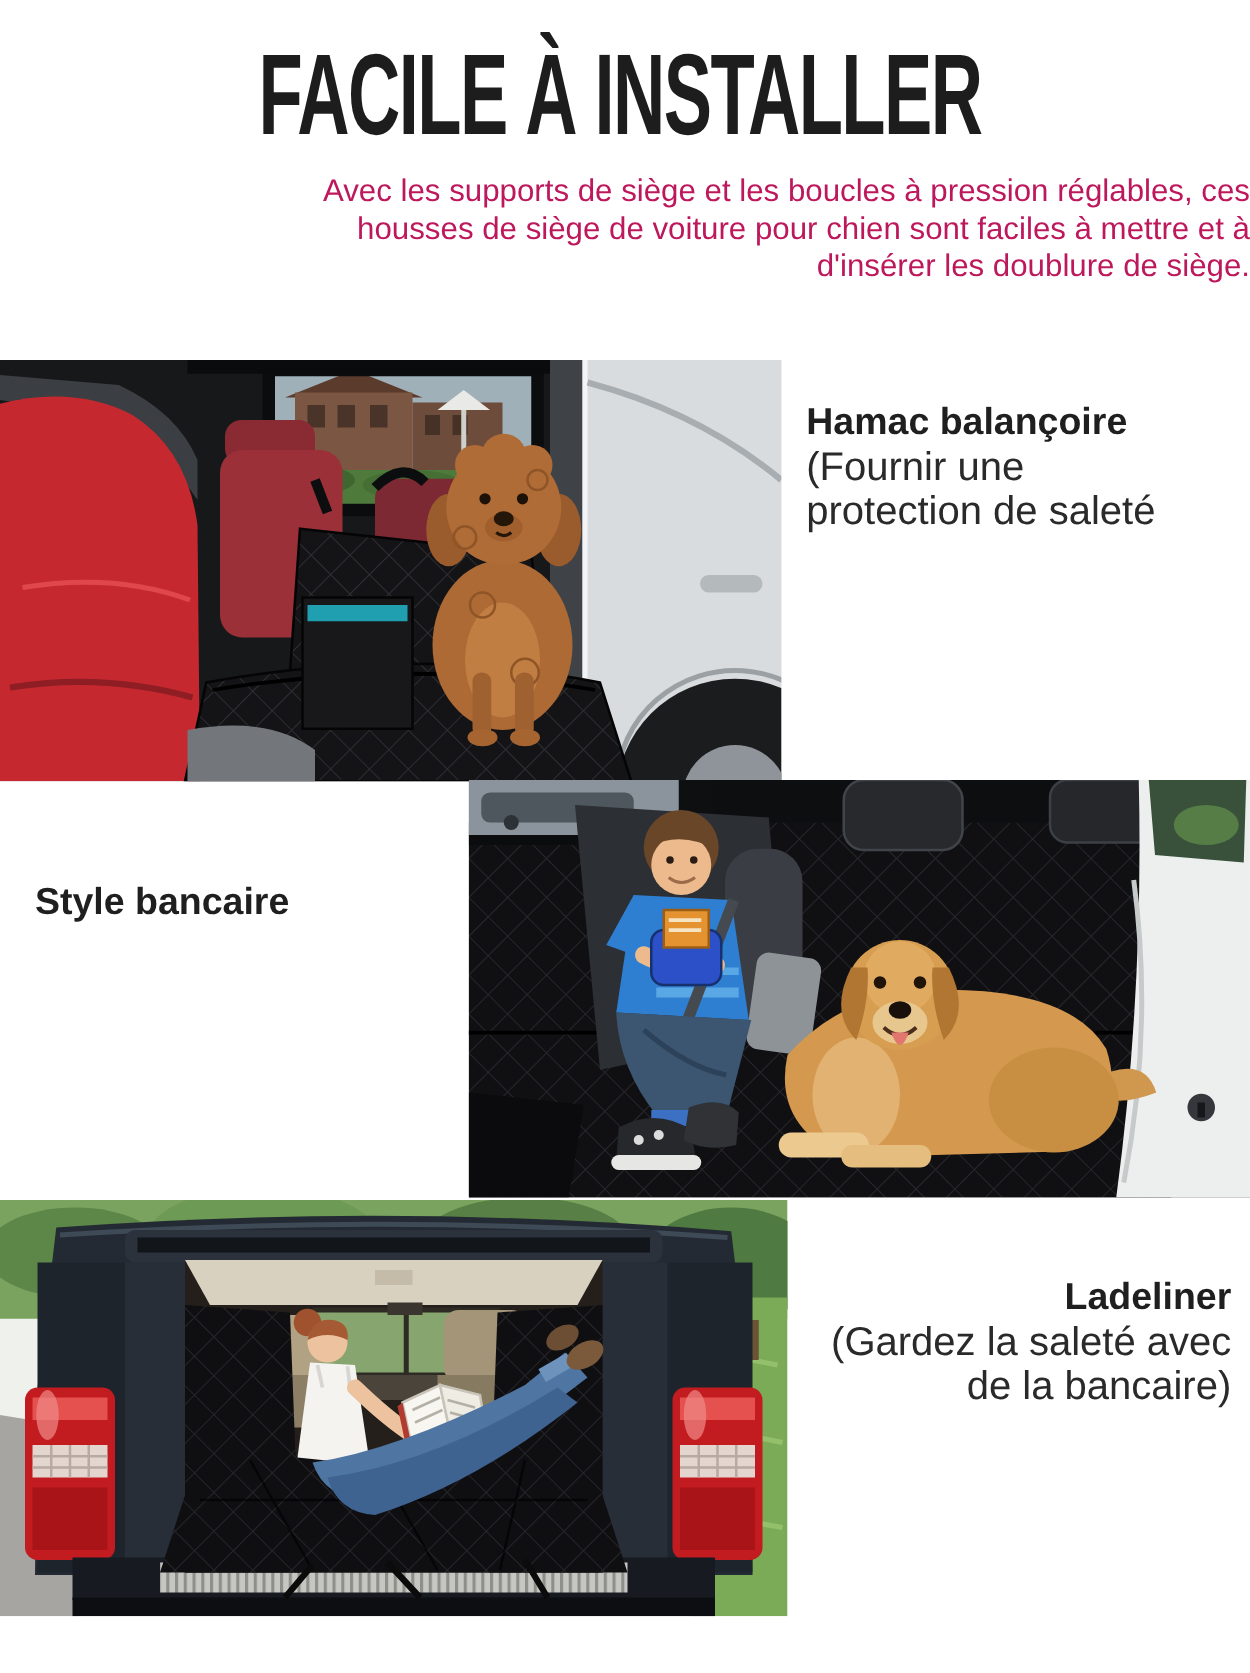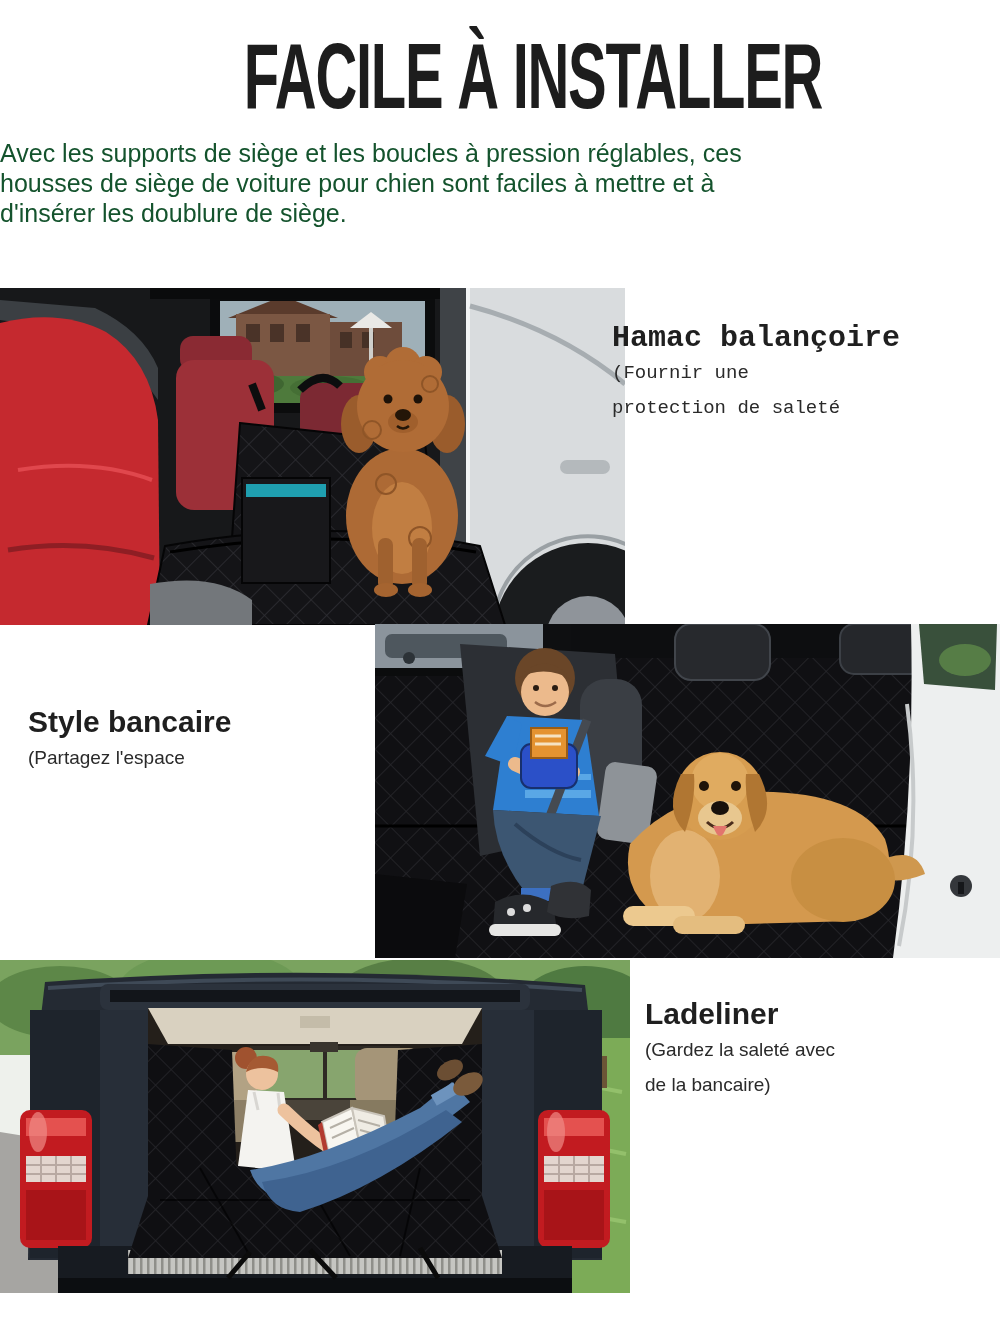--- a/index.html
+++ b/index.html
@@ -1,31 +1,31 @@
 <!DOCTYPE html>
 <html><head>
 <meta charset="utf-8">
 <style>
   html,body{margin:0;padding:0;background:#ffffff;}
   .page{position:relative;width:1000px;height:1338px;background:#ffffff;overflow:hidden;
         font-family:"Liberation Sans",sans-serif;color:#222;}
   
-  .title{position:absolute;top:30px;left:0;width:992px;text-align:right;height:86px;}
+  .title{position:absolute;top:30px;left:0;width:992px;text-align:center;height:86px;}
   .title span{display:inline-block;font-size:92px;line-height:1.0;font-weight:bold;
               letter-spacing:-2px;color:#1d1d1d;transform:scaleX(0.63);
               transform-origin:50% 50%;white-space:nowrap;}
-  .intro{position:absolute;top:138px;left:0;width:1000px;text-align:left;
-         font-size:25px;line-height:30px;color:#14532d;}
+  .intro{position:absolute;top:138px;left:0;width:1000px;text-align:right;
+         font-size:25px;line-height:30px;color:#be185d;}
   
   .photo{position:absolute;display:block;}
   .photo svg{display:block;}
   
   .caption{position:absolute;}
   .cap-heading{font-size:30px;line-height:36px;font-weight:bold;color:#1f1f1f;margin:0;}
-  .cap-line{font-size:19px;line-height:35px;color:#2a2a2a;}
+  .cap-line{font-size:32px;line-height:35px;color:#2a2a2a;}
 </style>
 </head>
 <body>
 
 <div class="page">
 
   <div class="title">
     <span>FACILE À INSTALLER</span>
   </div>
 
@@ -121,21 +121,21 @@
         <ellipse cx="403" cy="127" rx="8" ry="6" fill="#241608"></ellipse>
         <path d="M397 138 Q403 143 409 138" stroke="#241608" stroke-width="2.5" fill="none"></path>
         <rect x="378" y="250" width="15" height="52" rx="7" fill="#9f612f"></rect>
         <rect x="412" y="250" width="15" height="52" rx="7" fill="#9f612f"></rect>
         <ellipse cx="386" cy="302" rx="12" ry="7" fill="#a56430"></ellipse>
         <ellipse cx="420" cy="302" rx="12" ry="7" fill="#a56430"></ellipse>
       </g>
     </svg>
   </div>
 
-  <div class="caption" style="left:612px;top:320px;width:330px;font-family:Liberation Mono, monospace;">
+  <div class="caption" style="left:645px;top:320px;width:330px;">
     <div class="cap-heading">Hamac balançoire</div>
     <div class="cap-line">(Fournir une</div>
     <div class="cap-line">protection de saleté</div>
   </div>
 
   <div class="photo" style="left:375px;top:624px;width:625px;height:334px;">
     <svg width="625" height="334" viewBox="0 0 625 334">
       <defs>
         <pattern id="qb" width="22" height="22" patternUnits="userSpaceOnUse" patternTransform="rotate(45)">
           <rect width="22" height="22" fill="#101013"></rect>
@@ -219,21 +219,20 @@
         <ellipse cx="345" cy="184" rx="9" ry="7" fill="#17100b"></ellipse>
         <path d="M332 198 Q345 210 358 198" stroke="#4a2d1c" stroke-width="3" fill="none"></path>
         <path d="M338 202 Q345 222 352 202 Z" fill="#e2756d"></path>
       </g>
       <path d="M0 250 L92 260 L80 334 L0 334 Z" fill="#0b0b0d"></path>
     </svg>
   </div>
 
   <div class="caption" style="left:28px;top:704px;width:340px;">
     <div class="cap-heading">Style bancaire</div>
-    <div class="cap-line">(Partagez l'espace</div>
   </div>
 
   <div class="photo" style="left:0;top:960px;width:630px;height:333px;">
     <svg width="630" height="333" viewBox="0 0 630 333">
       <defs>
         <pattern id="qc" width="22" height="22" patternUnits="userSpaceOnUse" patternTransform="rotate(45)">
           <rect width="22" height="22" fill="#0f0f12"></rect>
           <path d="M0 0H22M0 0V22" stroke="#26262b" stroke-width="1.6"></path>
         </pattern>
         <pattern id="ribs" width="7" height="24" patternUnits="userSpaceOnUse">
@@ -324,19 +323,19 @@
         <path d="M262 222 Q350 210 446 150 L462 162 Q380 227 300 252 Q270 250 262 222 Z" fill="#3f6390"></path>
         <rect x="432" y="128" width="26" height="12" fill="#6d93bd" transform="rotate(-30 445 134)"></rect>
         <ellipse cx="468" cy="124" rx="16" ry="10" fill="#7a5a3b" transform="rotate(-30 468 124)"></ellipse>
         <ellipse cx="450" cy="110" rx="14" ry="9" fill="#6b4e33" transform="rotate(-30 450 110)"></ellipse>
       </g>
 
       <path d="M310 290 l26 28 M420 288 l18 30 M250 292 l-22 26" stroke="#0b0b0b" stroke-width="5"></path>
     </svg>
   </div>
 
-  <div class="caption" style="left:645px;top:996px;width:340px;">
+  <div class="caption" style="left:645px;top:1020px;width:340px;text-align:right;">
     <div class="cap-heading">Ladeliner</div>
     <div class="cap-line">(Gardez la saleté avec</div>
     <div class="cap-line">de la bancaire)</div>
   </div>
 
 </div>
 
 </body></html>

